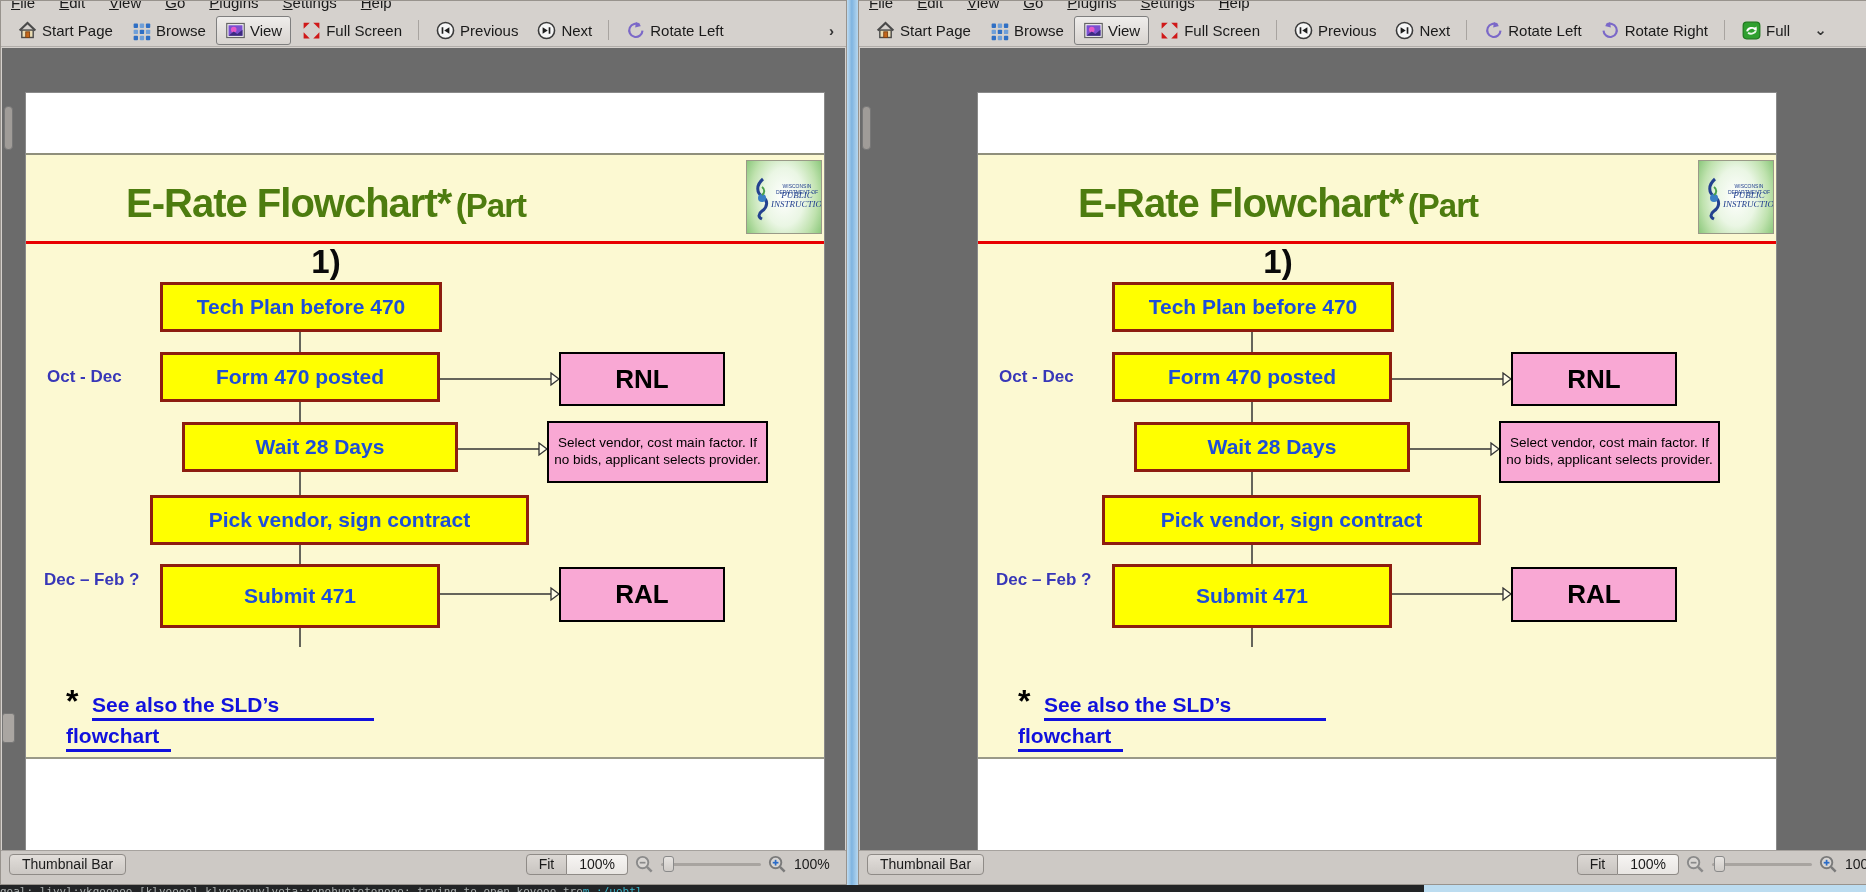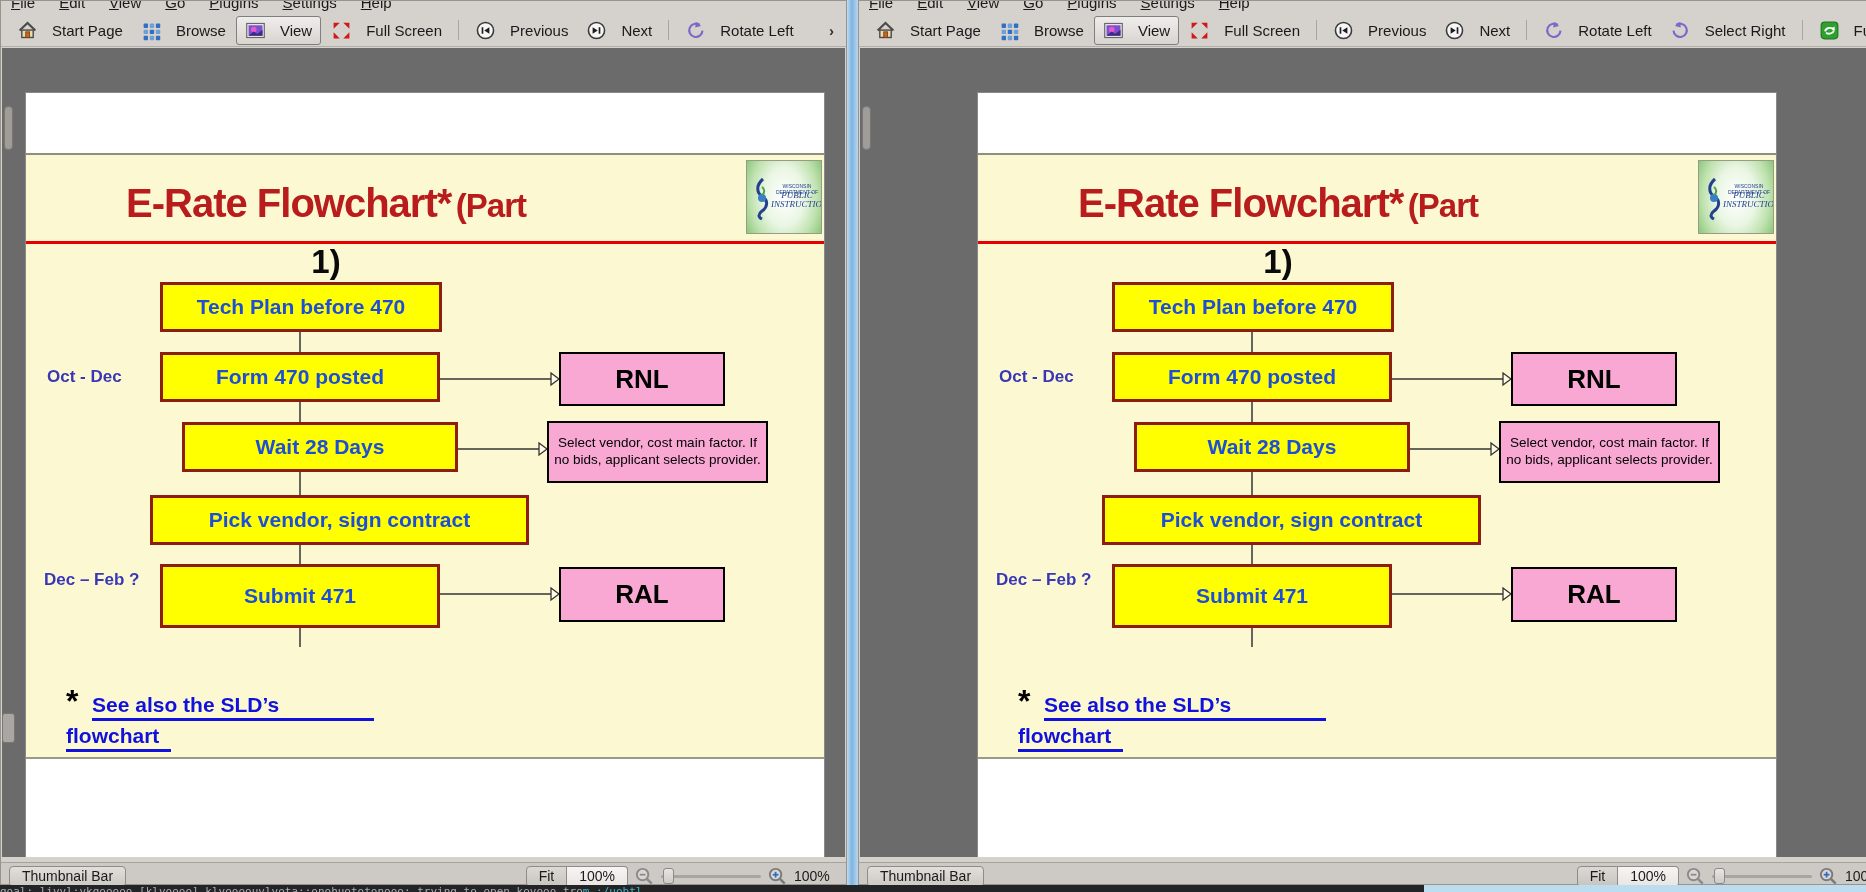--- a/index.html
+++ b/index.html
@@ -15,21 +15,21 @@
   .divider { position:absolute; top:0; left:845px; width:15px; height:892px;
              background:linear-gradient(90deg,#dcedf8,#7fb4e0 45%,#c8e2f4); }
 
   .menubar { height:13px; overflow:hidden; padding-left:10px; }
   .menurow { display:flex; gap:24px; margin-top:-8px; font-size:15px; line-height:20px; color:#1a1a1a; }
   .mitem { display:inline-block; cursor:default; }
   .mitem::first-letter { text-decoration:underline; }
 
   .toolbar { height:33px; display:flex; align-items:center; padding:0 8px; gap:2px;
              border-bottom:1px solid #b2aeaa; font-size:15px; color:#1a1a1a; }
-  .titem { display:flex; align-items:center; gap:14px; padding:3px 8px; white-space:nowrap; }
+  .titem { display:flex; align-items:center; gap:4px; padding:3px 8px; white-space:nowrap; }
   .titem.selected { border:1px solid #7f7f7f; border-radius:3px;
                     background:linear-gradient(#efedeb,#d8d4d0); }
   .tsep { width:1px; height:20px; background:#a8a4a0; margin:0 6px; flex:none; }
   .icon { width:21px; height:21px; flex:none; }
   .toverflow { color:#333; font-size:15px; font-weight:bold; }
   .ovl { margin-left:auto; padding-right:4px; }
   .ovr { margin-left:14px; }
 
   .viewer { position:absolute; top:47px; left:1px; right:1px; bottom:27px;
             background:#6b6b6b; overflow:hidden; }
@@ -40,21 +40,21 @@
 
   .page { position:absolute; width:800px; height:768px; background:#fff;
           border:1px solid #8a8a8a; top:44px; }
   #win-left  .page { left:23px; }
   #win-right .page { left:117px; }
 
   
   .slide { position:absolute; left:0; top:60px; width:798px; height:606px;
            background:#fcf9d2; border-top:2px solid #8f8f7c; border-bottom:2px solid #9a9a88; }
   .s-title { position:absolute; left:10px; top:26px; width:580px; text-align:center;
-             font-weight:bold; color:#b91c1c; white-space:nowrap; }
+             font-weight:bold; color:#4d7c0f; white-space:nowrap; }
   .s-title .t1 { font-size:40px; letter-spacing:-1px; }
   .s-title .t2 { font-size:33px; letter-spacing:-1px; }
   .s-title2 { position:absolute; left:10px; top:88px; width:580px; text-align:center;
               font-weight:bold; font-size:33px; color:#0a0a0a; }
   .s-redline { position:absolute; left:0; top:86px; width:798px; height:3px; background:#e80000; }
 
   .s-logo { position:absolute; left:720px; top:5px; width:76px; height:74px;
             border:1px solid #9a9a88; overflow:hidden; text-align:center;
             background:
               radial-gradient(ellipse 60% 90% at 50% 50%, #ffffff 0%, #eaf6e4 45%, #bfe2ae 75%, #8cc87c 100%); }
@@ -84,21 +84,21 @@
 
   .fn-star { position:absolute; left:40px; top:528px; font-size:32px; font-weight:bold; color:#000; }
   .fn-l1 { position:absolute; left:66px; top:538px; }
   .fn-l2 { position:absolute; left:40px; top:569px; }
   .fn-l1, .fn-l2 { color:#1111dd; font-weight:bold; font-size:21px; white-space:nowrap; cursor:pointer; }
   .fn-l1 .u, .fn-l2 .u { display:inline-block; border-bottom:3px solid #1111dd; padding-bottom:1px; }
   .uext { display:inline-block; border-bottom:3px solid #1111dd; width:95px; height:1.1em; vertical-align:bottom; }
   .uext2 { width:12px; }
 
   
-  .statusbar { position:absolute; left:0; right:0; bottom:0; height:22px;
+  .statusbar { position:absolute; left:0; right:0; bottom:0; height:34px;
                background:#cdc9c5; border-top:1px solid #a6a29e; font-size:14px; color:#1a1a1a; }
   .sb-btn { position:absolute; left:8px; top:3px; padding:1px 12px 2px;
             background:linear-gradient(#e2deda,#ccc8c4); border:1px solid #8f8b87;
             border-radius:4px; }
   .zoomcluster { position:absolute; right:12px; top:3px; display:flex; gap:6px; align-items:center; height:20px; }
   .seg { display:flex; }
   .seg .sbtn { padding:1px 12px 2px; border:1px solid #8f8b87; background:linear-gradient(#dcd8d4,#c8c4c0); }
   .seg .sbtn.first { border-radius:4px 0 0 4px; }
   .seg .sbtn.sel { border-radius:0 4px 4px 0; background:linear-gradient(#f7f5f3,#e8e5e2); border-left:none; }
   .slider { position:relative; width:100px; height:20px; }
@@ -394,21 +394,21 @@
       <div class="titem">
         <svg class="icon">
             <use href="#i-rotl"></use>
           </svg>
         <span>Rotate Left</span>
       </div>
       <div class="titem">
         <svg class="icon">
             <use href="#i-rotr"></use>
           </svg>
-        <span>Select Right</span>
+        <span>Rotate Right</span>
       </div>
       <div class="tsep"></div>
       <div class="titem">
         <svg class="icon">
             <use href="#i-share"></use>
           </svg>
         <span>Full</span>
       </div>
       <span class="toverflow ovr">⌄</span>
     </div>

